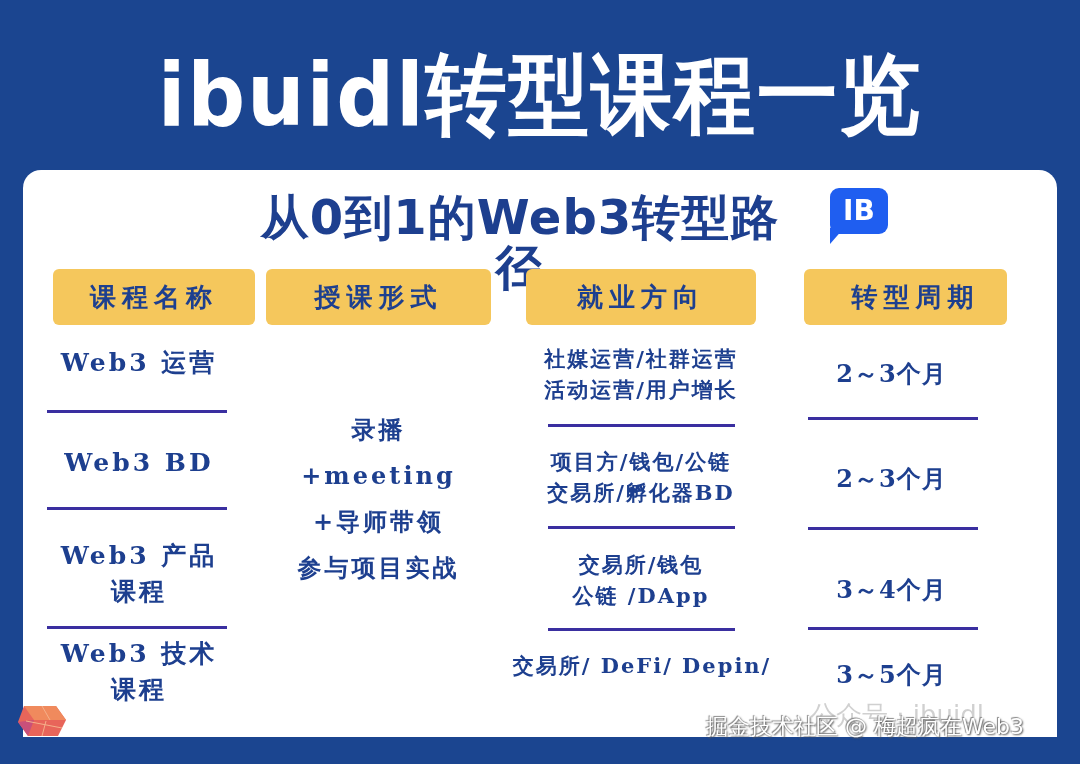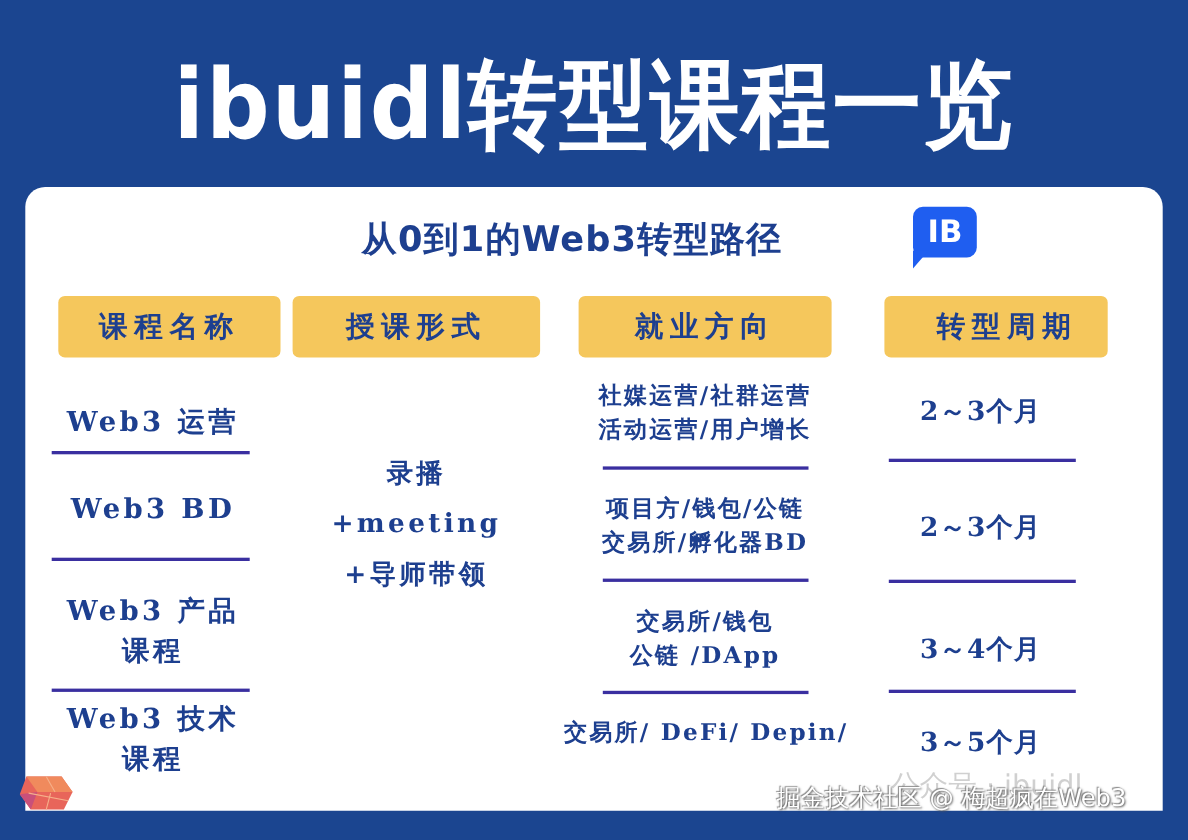--- a/index.html
+++ b/index.html
@@ -14,21 +14,21 @@
       font-size:88px; letter-spacing:2px; line-height:110px;
       transform:scaleX(0.92);
     }
     .card {
       position:absolute; left:23px; top:170px; width:1034px; height:567px;
       background:#ffffff; border-radius:18px 18px 0 0;
     }
     .subtitle {
       position:absolute; left:240px; top:192px; width:560px; text-align:center;
       color:#1d3f8f; font-family:"DejaVu Sans", sans-serif; font-weight:bold;
-      font-size:32px; line-height:50px; letter-spacing:1px;
+      font-size:48px; line-height:50px; letter-spacing:1px;
     }
     .logo {
       position:absolute; left:830px; top:188px; width:58px; height:46px;
       background:#1f5ef0; border-radius:9px;
       color:#fff; font-family:"DejaVu Sans", sans-serif; font-weight:bold;
       font-size:28px; line-height:46px; text-align:center;
     }
     .logo-tail {
       position:absolute; left:830px; top:228px; width:0; height:0;
       border-top:16px solid #1f5ef0; border-right:14px solid transparent;
@@ -70,21 +70,21 @@
 
 <div class="subtitle">从0到1的Web3转型路径</div>
 <div class="logo">IB</div>
 <div class="logo-tail"></div>
 
 <div class="chip" style="left:53px;width:202px;">课程名称</div>
 <div class="chip" style="left:266px;width:225px;">授课形式</div>
 <div class="chip" style="left:526px;width:230px;">就业方向</div>
 <div class="chip" style="left:804px;width:183px;padding-left:20px;">转型周期</div>
 
-<div class="cell col1" style="left:41px;width:196px;top:366px;">
+<div class="cell col1" style="left:41px;width:196px;top:345px;">
   <div>Web3 运营</div>
 </div>
 <div class="divider" style="left:47px;width:180px;top:410px;"></div>
 
 <div class="cell col1" style="left:41px;width:196px;top:445px;">
   <div>Web3 BD</div>
 </div>
 <div class="divider" style="left:47px;width:180px;top:507px;"></div>
 
 <div class="cell col1" style="left:41px;width:196px;top:538px;">
@@ -95,20 +95,21 @@
 
 <div class="cell col1" style="left:41px;width:196px;top:636px;">
   <div>Web3 技术</div>
   <div>课程</div>
 </div>
 
 <div class="cell col2" style="left:266px;width:225px;top:407px;text-align:center;">
   <div>录播</div>
   <div>+meeting</div>
   <div>+导师带领</div>
+  <div>参与项目实战</div>
 </div>
 
 <div class="cell col3" style="left:510px;width:262px;top:343px;">
   <div>社媒运营/社群运营</div>
   <div>活动运营/用户增长</div>
 </div>
 <div class="divider" style="left:548px;width:187px;top:424px;"></div>
 
 <div class="cell col3" style="left:510px;width:262px;top:446px;">
   <div>项目方/钱包/公链</div>

